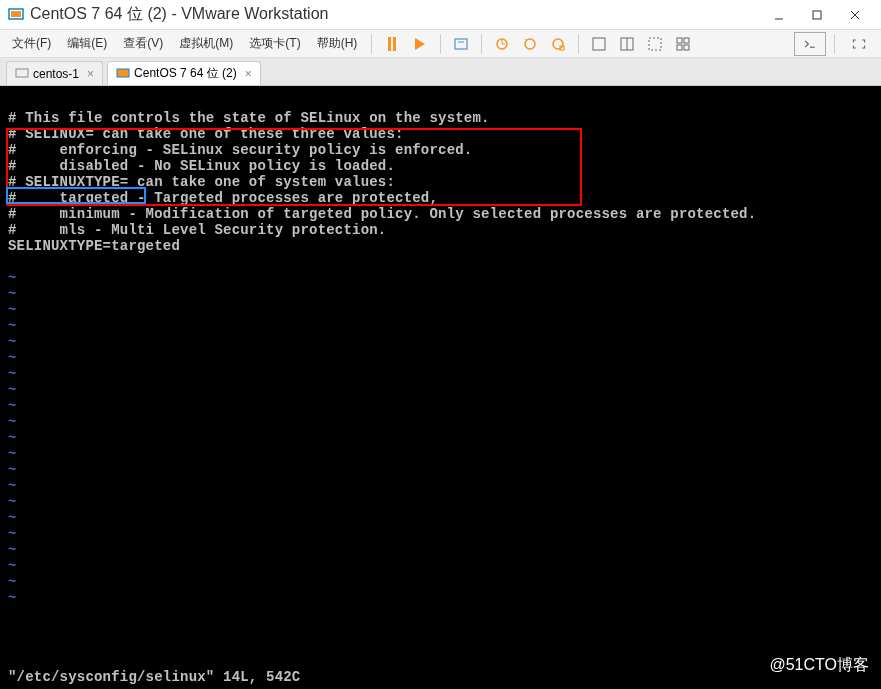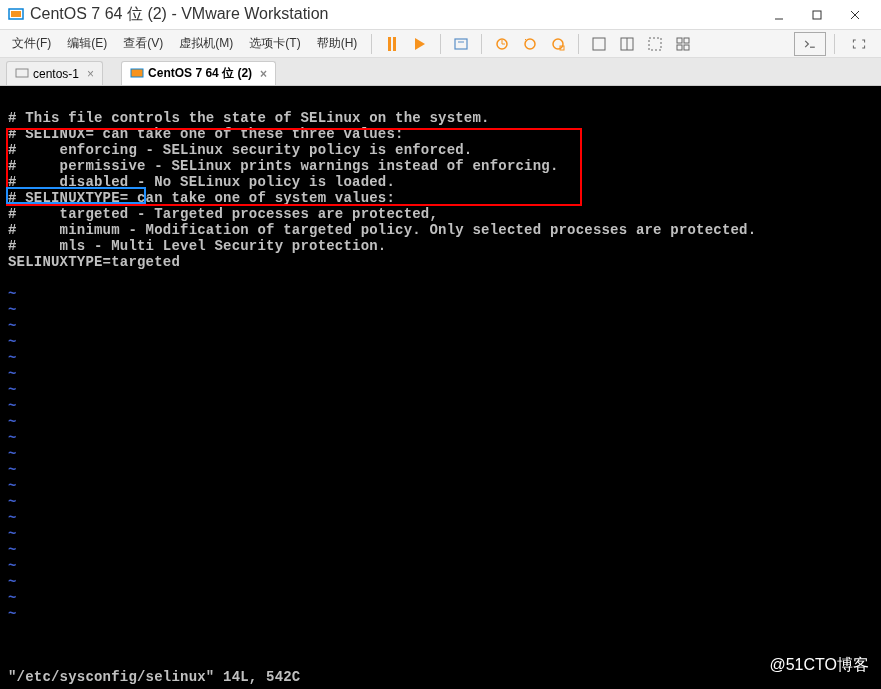--- a/index.html
+++ b/index.html
@@ -16,22 +16,22 @@
     .menu-item { padding: 16px 8px; font-size: 12px; color: #333; cursor: default; }
     .toolbar-btn { width: 24px; height: 24px; display: flex; align-items: center; justify-content: center; margin: 0 2px; }
     .pause-icon { display: flex; gap: 2px; }
     .pause-bar { width: 3px; height: 14px; background: #f7931e; }
     .play-tri { width: 0; height: 0; border-left: 10px solid #f7931e; border-top: 6px solid transparent; border-bottom: 6px solid transparent; }
     .tb-divider { width: 1px; height: 20px; background: #ccc; margin: 0 6px; }
     .tb-icon svg { width: 16px; height: 16px; }
     .tb-group { display: flex; align-items: center; margin-left: auto; }
     
     .tabbar { height: 28px; background: #e8e8e8; border-bottom: 1px solid #ccc; display: flex; align-items: flex-end; padding: 0 6px; }
-    .tab { height: 24px; background: #f0f0f0; border: 1px solid #ccc; border-bottom: none; border-radius: 3px 3px 0 0; padding: 0 8px; display: flex; align-items: center; gap: 4px; margin-right: 18px; font-size: 12px; }
-    .tab.active { background: #fff; font-weight: bold; }
+    .tab { height: 24px; background: #f0f0f0; border: 1px solid #ccc; border-bottom: none; border-radius: 3px 3px 0 0; padding: 0 8px; display: flex; align-items: center; gap: 4px; margin-right: 4px; font-size: 12px; }
+    .tab.active { background: #fff; font-weight: normal; }
     .tab .tab-icon { width: 14px; height: 14px; }
     .tab .close-x { margin-left: 4px; font-size: 12px; color: #888; }
     
     .terminal { background: #000; color: #c0c0c0; font-family: "Consolas", "Courier New", monospace; font-size: 14px; line-height: 16px; padding: 4px 8px; height: 603px; overflow: hidden; position: relative; }
     .terminal .line { white-space: pre; font-weight: bold; letter-spacing: 0.2px; }
     .terminal .tilde { color: #4060d0; }
     .redbox { position: absolute; border: 2px solid #f00; pointer-events: none; }
     .bluebox { position: absolute; border: 2px solid #2090ff; pointer-events: none; }
     .statusline { position: absolute; bottom: 4px; left: 8px; color: #c0c0c0; font-weight: bold; }
     
@@ -167,21 +167,20 @@
     <span>CentOS 7 64 位 (2)</span>
     <span class="close-x">×</span>
   </div>
 </div>
 
 <div class="terminal">
   <div style="height:20px"></div>
   <div class="line"># This file controls the state of SELinux on the system.</div>
   <div class="line"># SELINUX= can take one of these three values:</div>
   <div class="line">#     enforcing - SELinux security policy is enforced.</div>
-  <div class="line">#     permissive - SELinux prints warnings instead of enforcing.</div>
   <div class="line">#     disabled - No SELinux policy is loaded.</div>
   <div class="line"># SELINUXTYPE= can take one of system values:</div>
   <div class="line">#     targeted - Targeted processes are protected,</div>
   <div class="line">#     minimum - Modification of targeted policy. Only selected processes are protected.</div>
   <div class="line">#     mls - Multi Level Security protection.</div>
   <div class="line">SELINUXTYPE=targeted</div>
   <div style="height:16px"></div>
   <div class="line tilde">~</div>
   <div class="line tilde">~</div>
   <div class="line tilde">~</div>

